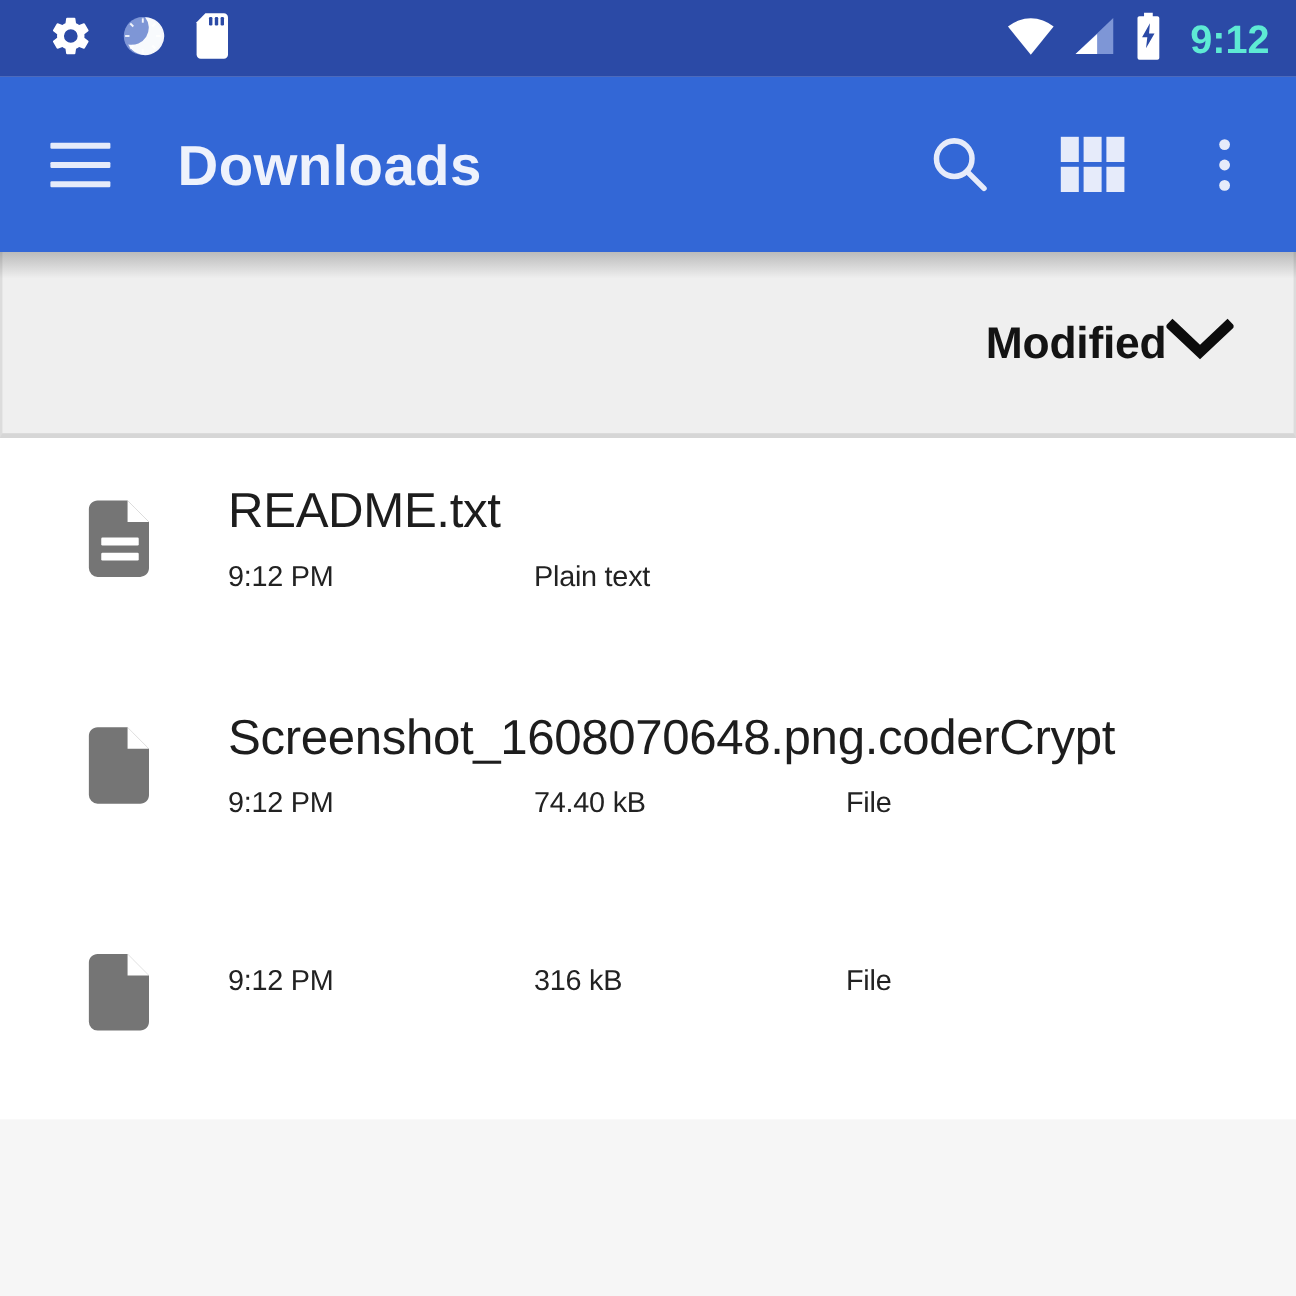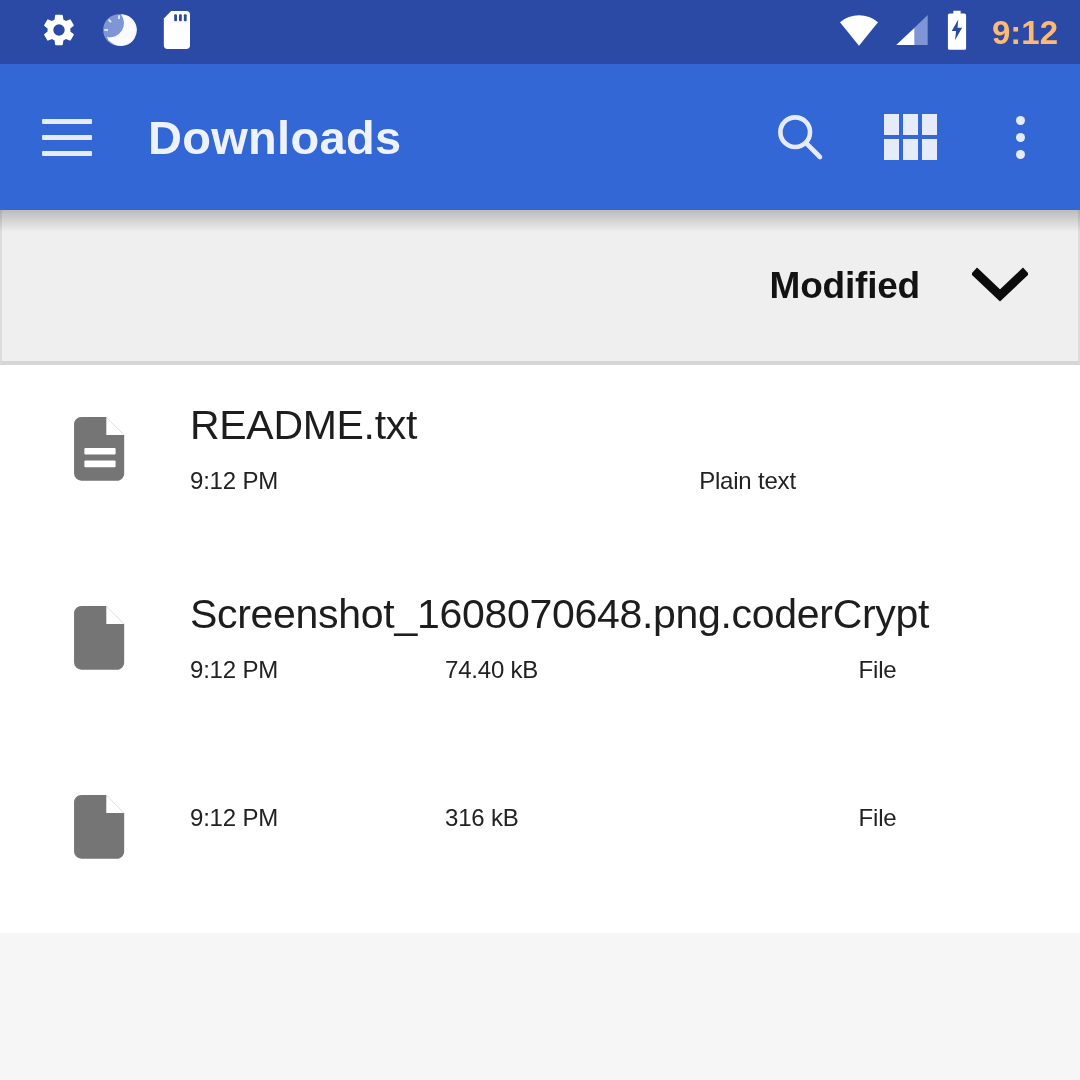--- a/index.html
+++ b/index.html
@@ -35,21 +35,21 @@
     align-items: center;
     gap: 22px;
     flex: 1;
   }
   #status-right {
     display: flex;
     align-items: center;
     gap: 14px;
   }
   .status-clock {
-    color: #fdba74;
+    color: #5eead4;
     font-size: 33px;
     font-weight: bold;
     letter-spacing: 0px;
     margin-left: 8px;
     line-height: 1;
   }
 
   
   #app-bar {
     position: absolute;
@@ -140,22 +140,21 @@
   #sort-shadow {
     position: absolute;
     top: 210px; left: 0;
     width: 1080px;
     height: 22px;
     background: linear-gradient(to bottom, rgba(0,0,0,0.22), rgba(0,0,0,0));
     pointer-events: none;
   }
   #sort-control {
     display: flex;
-    align-items: flex-end;
-    gap: 52px;
+    align-items: flex-start;
     cursor: pointer;
   }
   #sort-label {
     font-size: 37px;
     font-weight: bold;
     color: #131313;
     letter-spacing: -0.2px;
   }
 
   
@@ -195,21 +194,21 @@
   }
   .file-meta {
     margin-top: 21px;
     display: flex;
     font-size: 24px;
     color: #222222;
     letter-spacing: -0.2px;
   }
   .meta-date { width: 255px; flex: 0 0 255px; }
   .meta-size { width: 260px; flex: 0 0 260px; }
-  .meta-type { flex: 1; text-align: center; }
+  .meta-type { flex: 1; }
 
   
   #footer-area {
     position: absolute;
     top: 933px; left: 0;
     width: 1080px;
     height: 147px;
     background: #f6f6f6;
   }
 </style>

